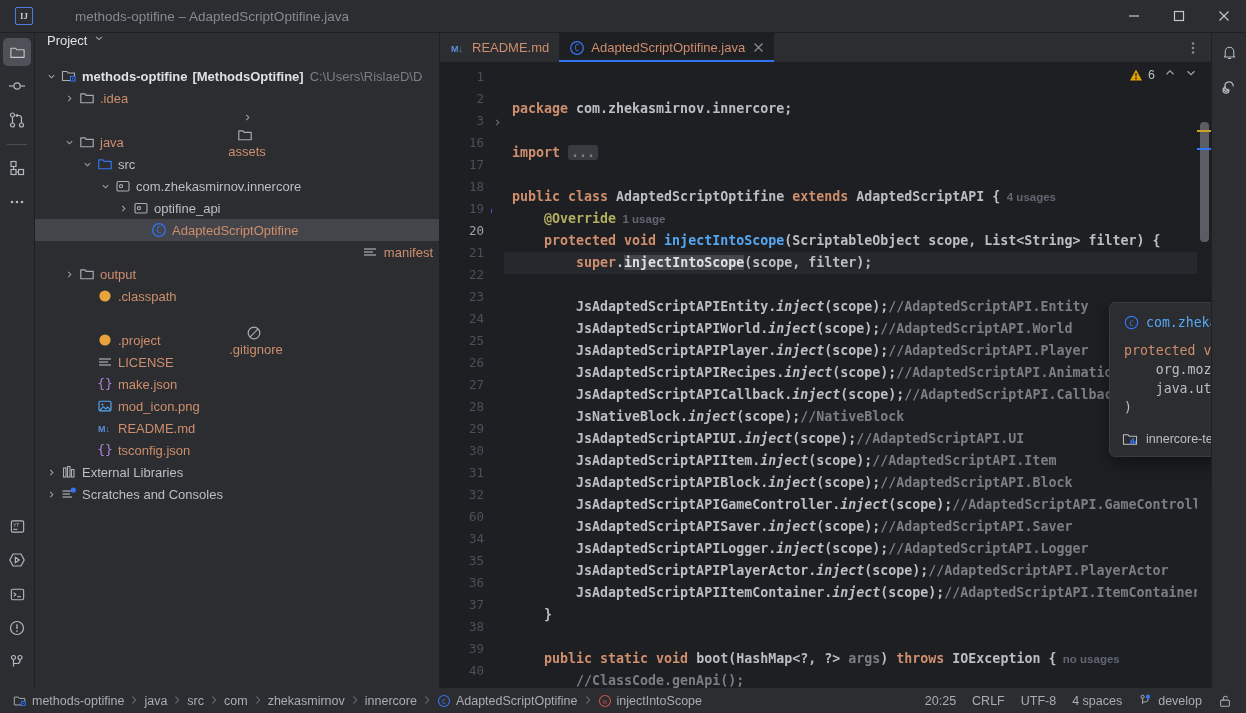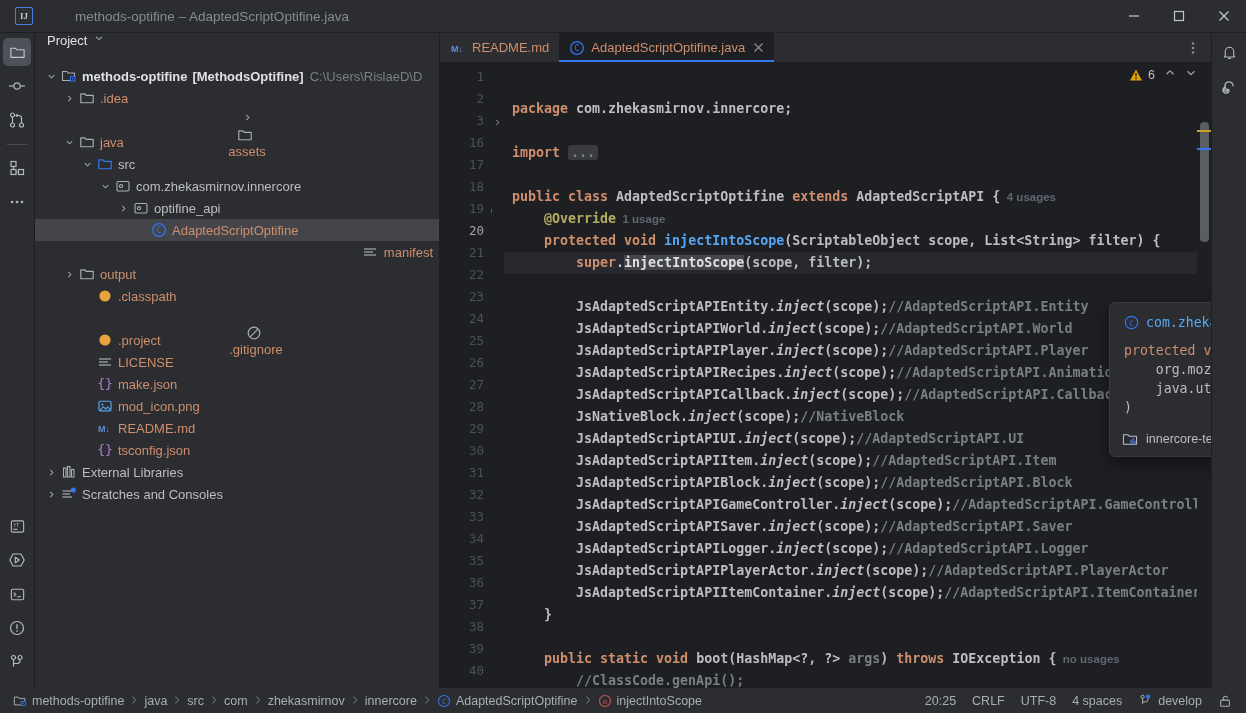--- a/index.html
+++ b/index.html
@@ -587,21 +587,21 @@
               <div class="gln">23</div>
               <div class="gln">24</div>
               <div class="gln">25</div>
               <div class="gln">26</div>
               <div class="gln">27</div>
               <div class="gln">28</div>
               <div class="gln">29</div>
               <div class="gln">30</div>
               <div class="gln">31</div>
               <div class="gln">32</div>
-              <div class="gln">33</div>
+              <div class="gln">60</div>
               <div class="gln">34</div>
               <div class="gln">35</div>
               <div class="gln">36</div>
               <div class="gln">37</div>
               <div class="gln">38</div>
               <div class="gln">39</div>
               <div class="gln">40</div>
             </div>
         </div>
         <div class="fold-col">

